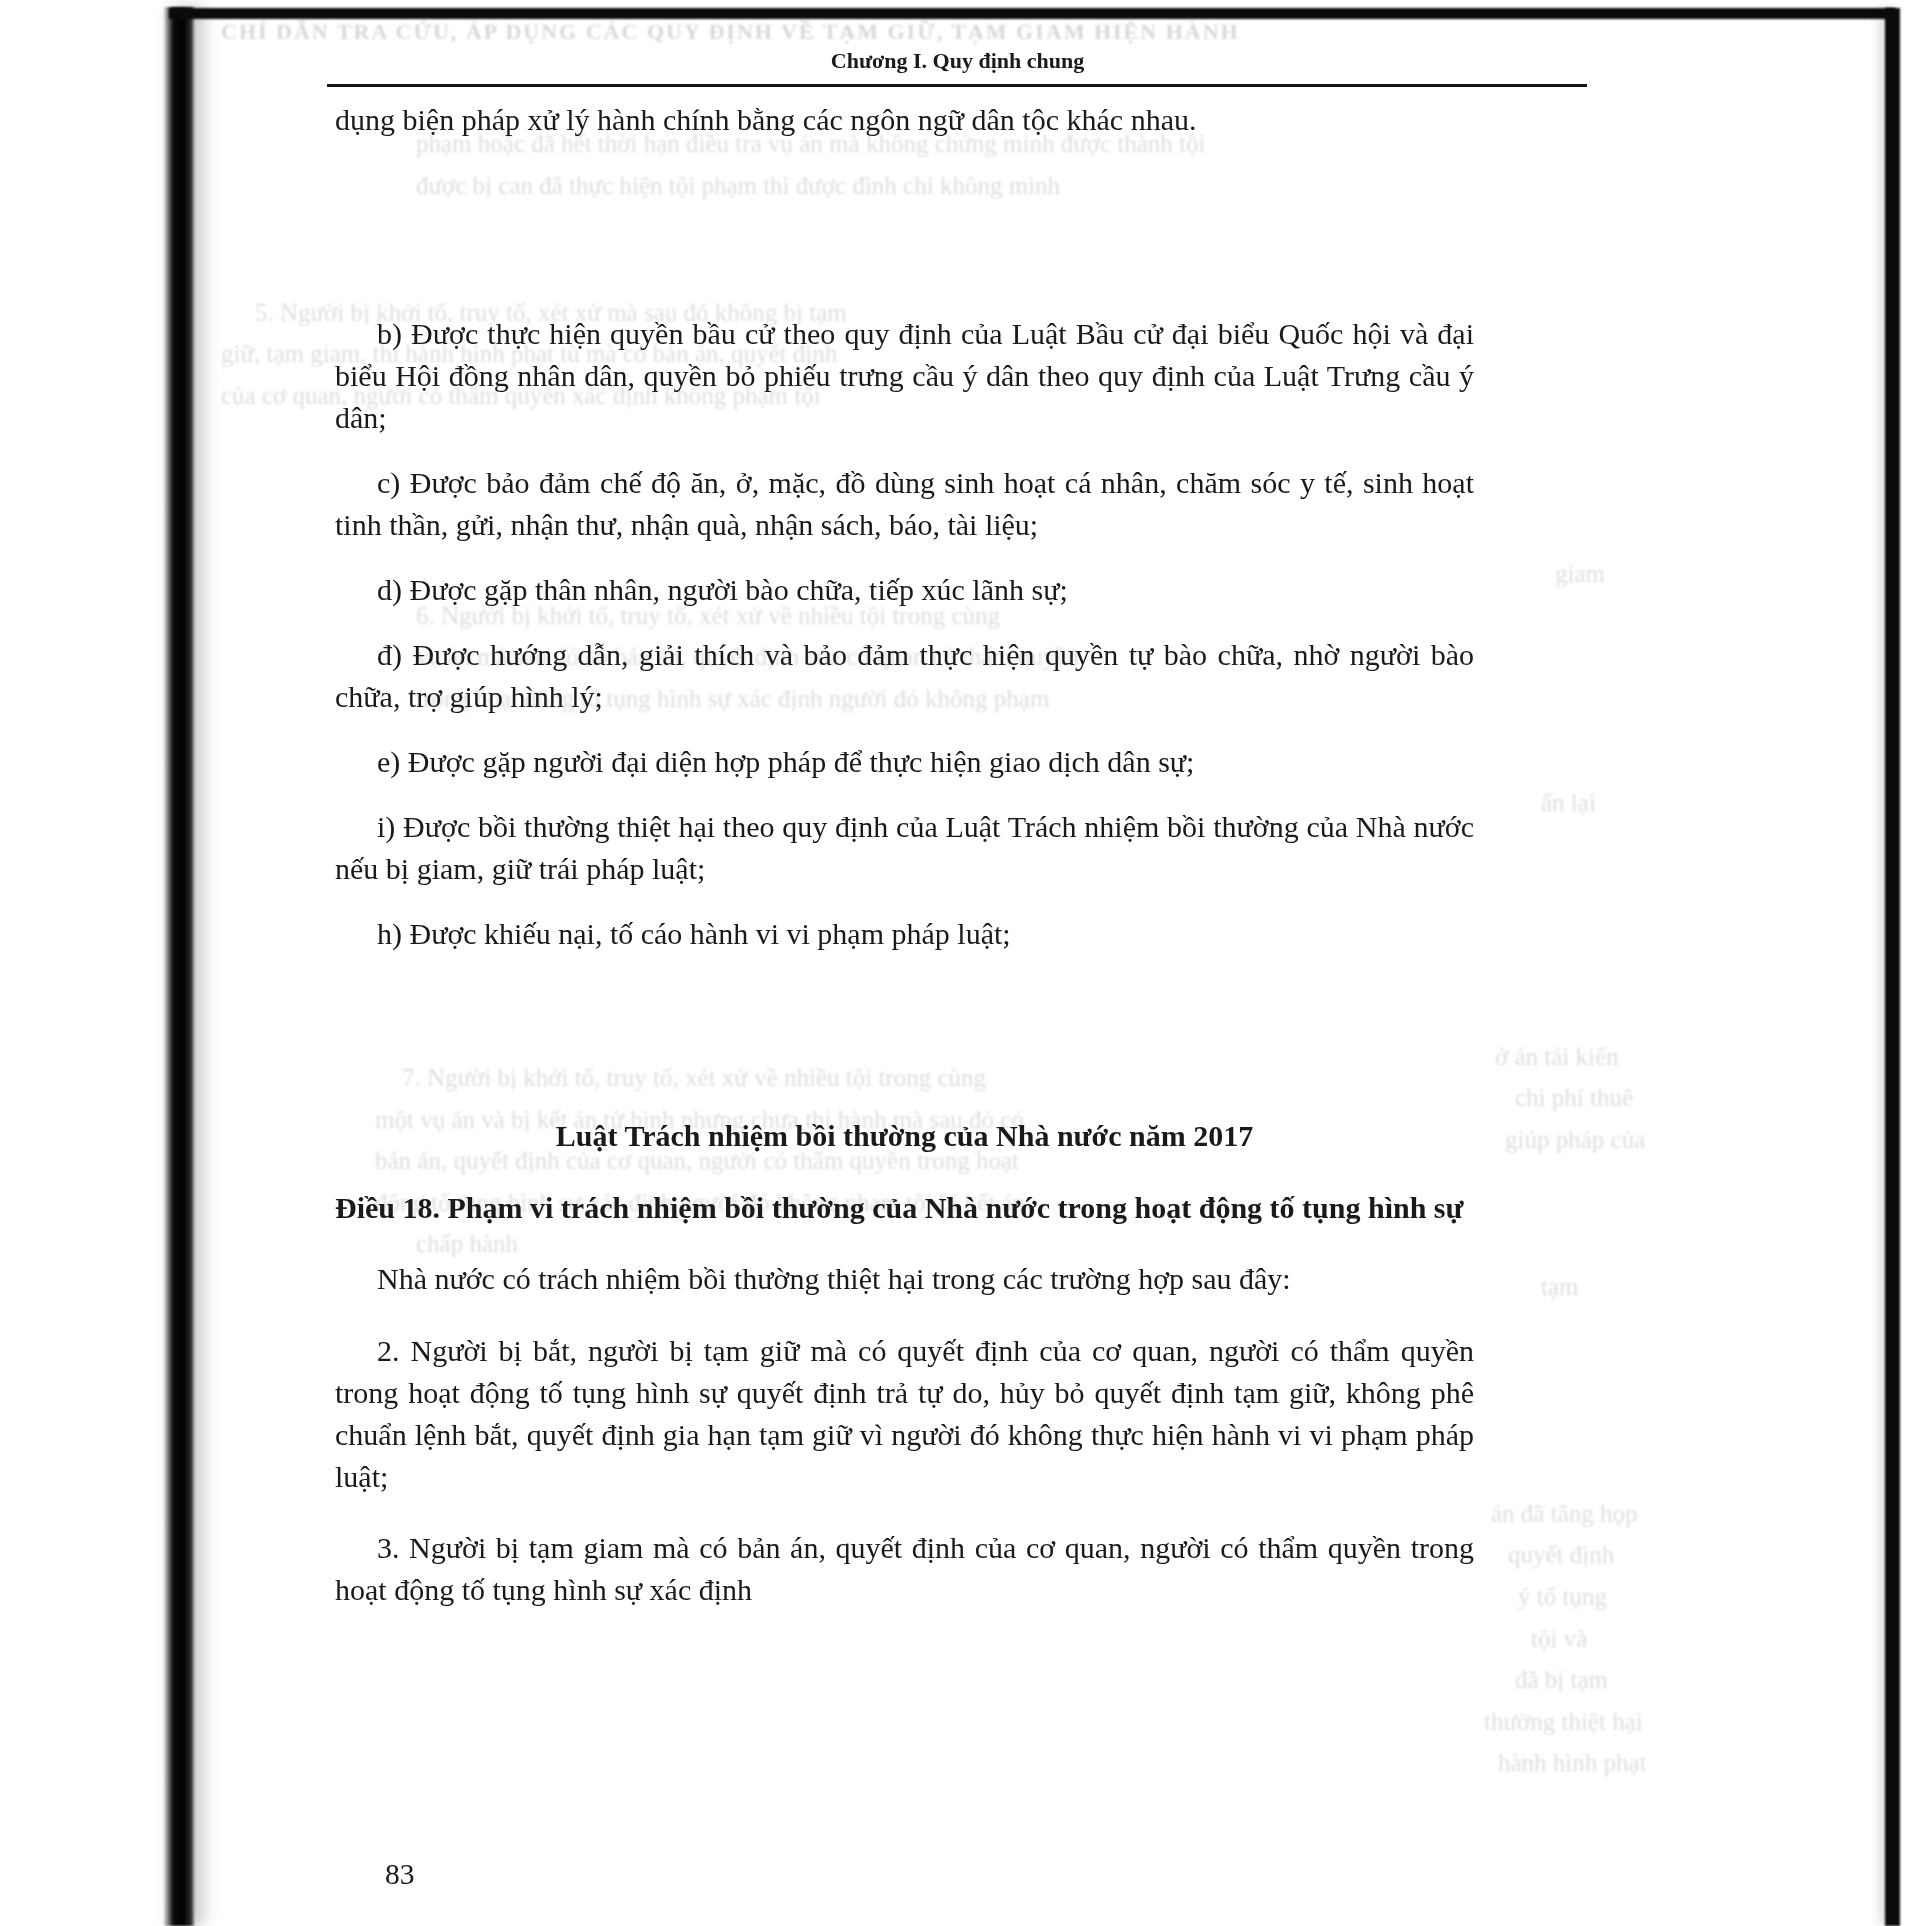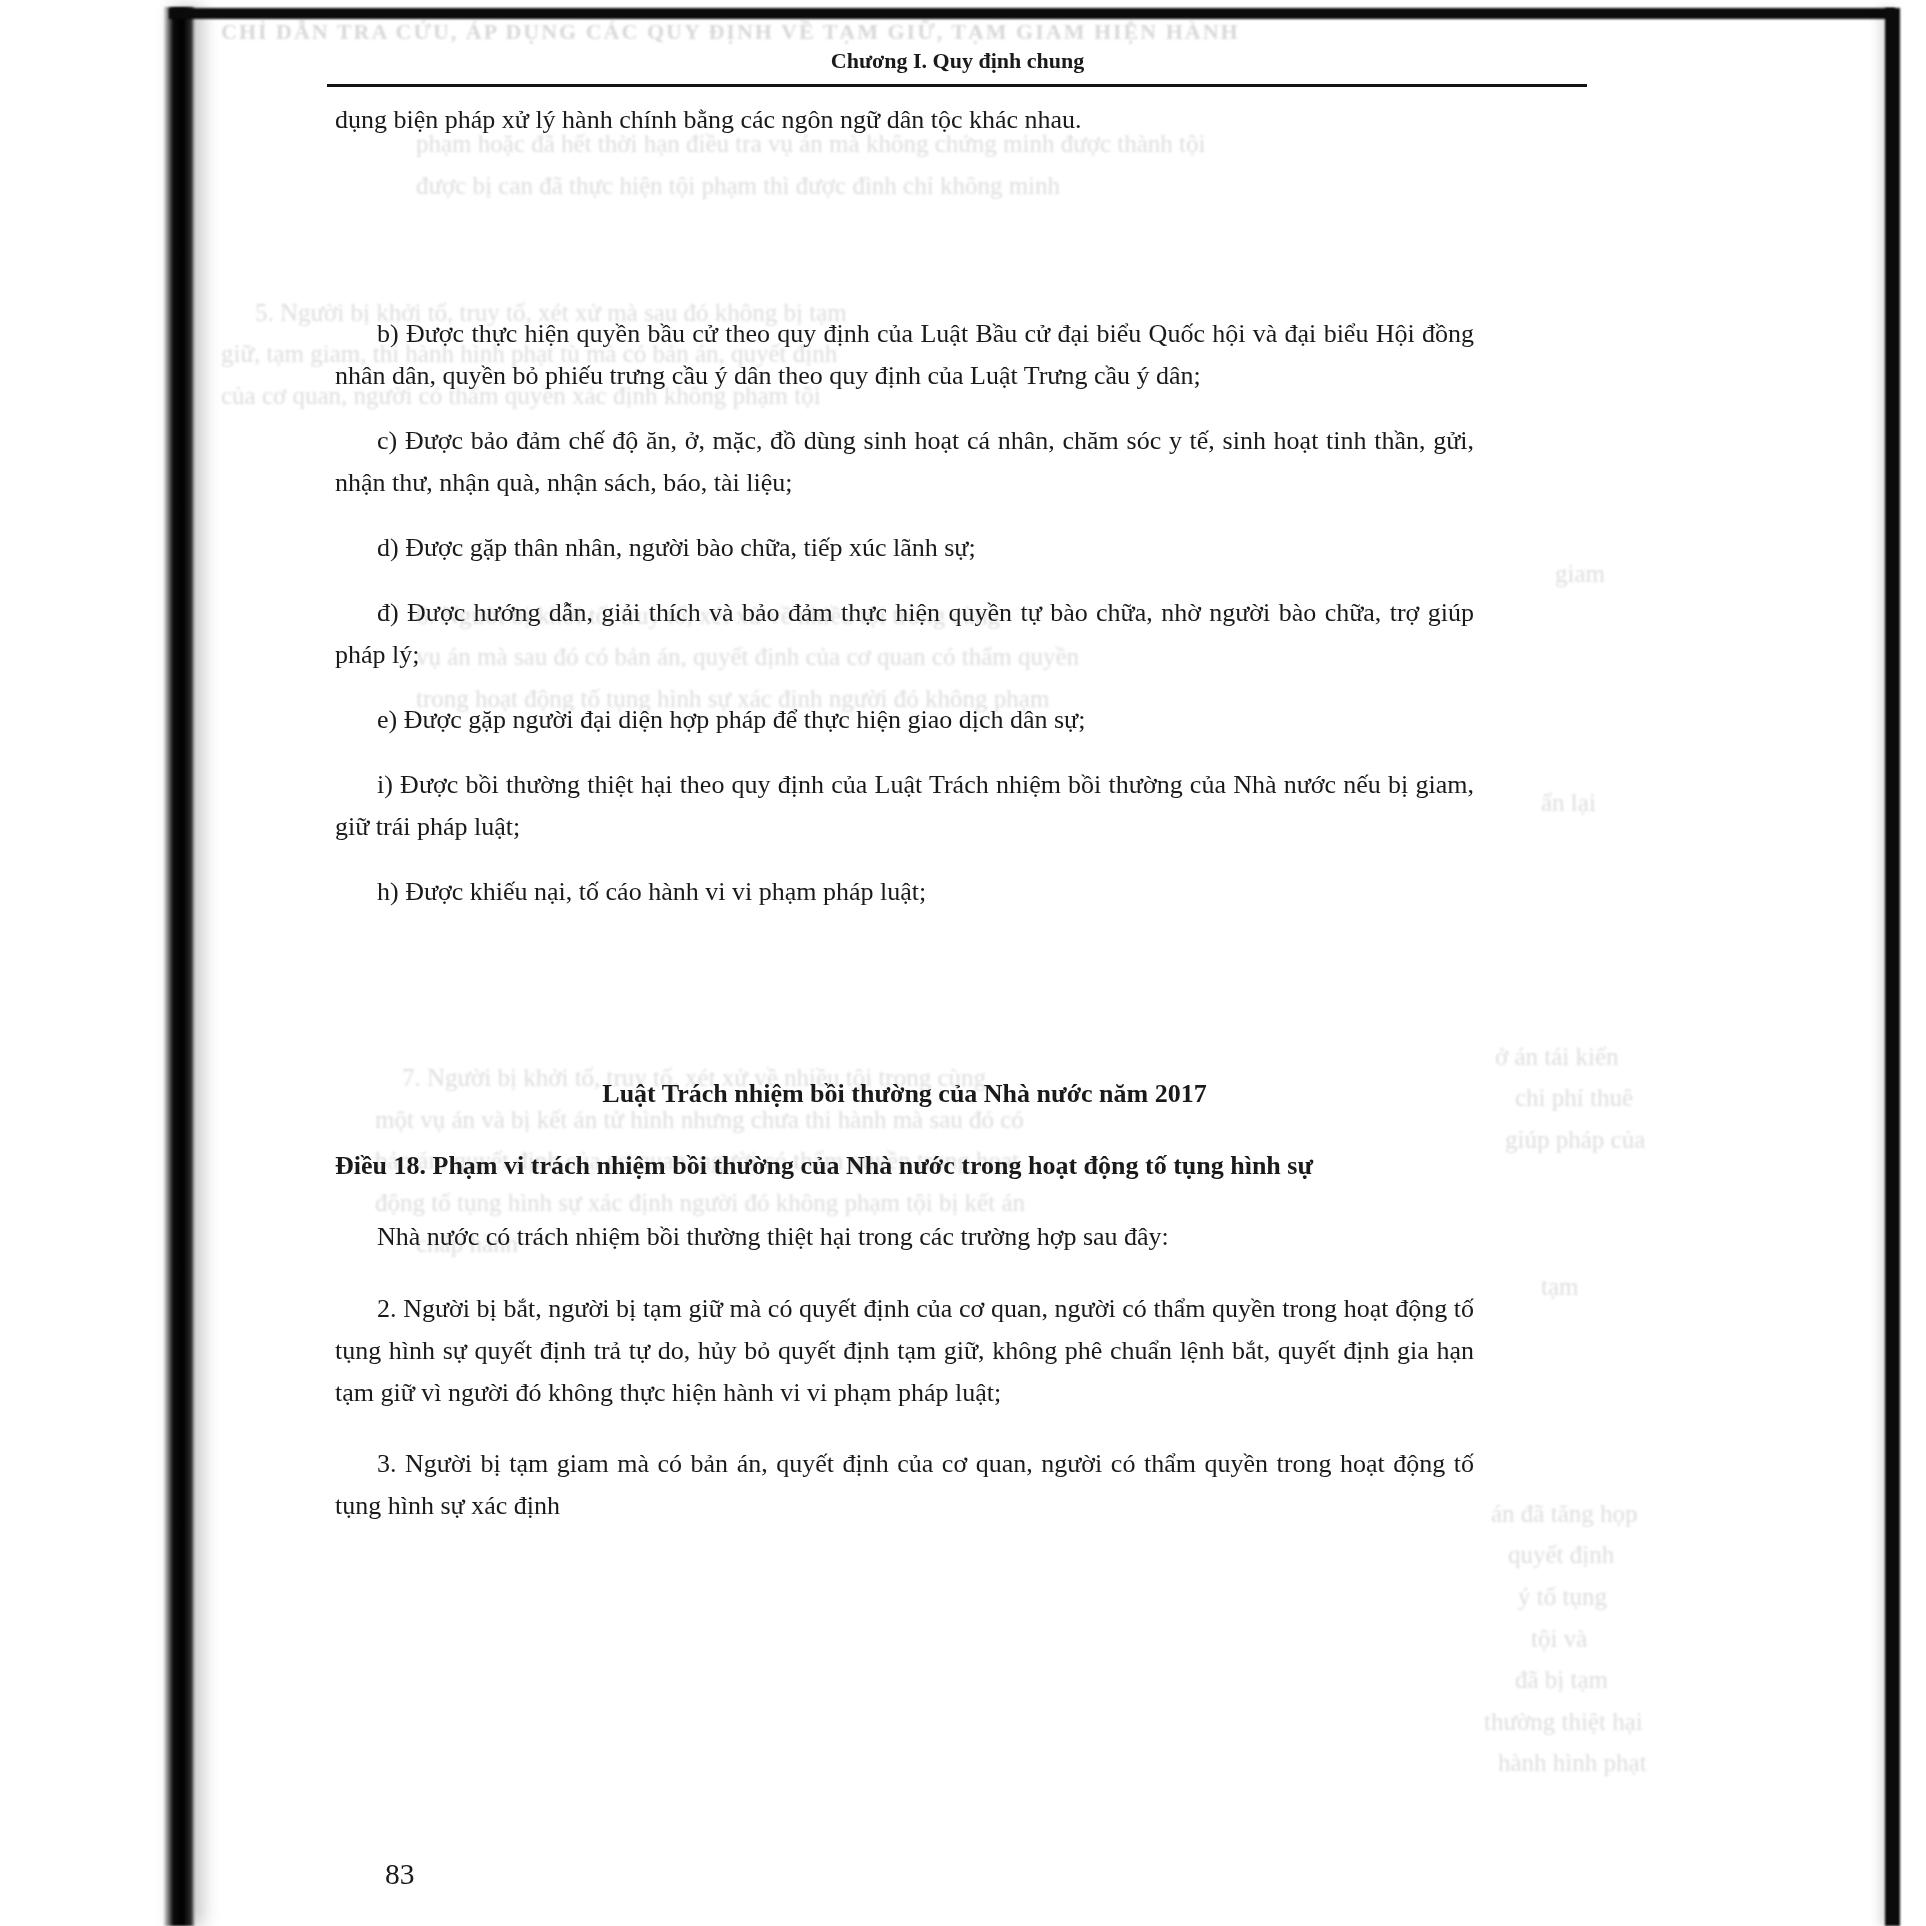--- a/index.html
+++ b/index.html
@@ -23,21 +23,21 @@
   }
   
   .running-header{
     position:absolute;top:44px;left:328px;width:1259px;
     text-align:center;font-weight:bold;font-size:22px;line-height:34px;
   }
   .header-rule{position:absolute;top:84px;left:327px;width:1260px;height:2.7px;background:#141414;}
   
   .content{
     position:absolute;left:335px;top:99px;width:1139px;
-    font-size:26px;line-height:42px;text-align:justify;
+    font-size:30px;line-height:42px;text-align:justify;
   }
   .content p{margin:23px 0 0 0;text-indent:42px;}
   .p-cont{text-indent:0 !important;margin-top:0 !important;}
   .quote{margin-left:192px;}
   .mt-xl{margin-top:172px !important;}
   .mt-heading{margin-top:160px !important;}
   .mt-md{margin-top:29.5px !important;}
   .center{text-align:center;text-indent:0 !important;}
   .bold{font-weight:bold;}
   .noindent{text-indent:0 !important;}
@@ -91,21 +91,21 @@
 
   <div class="running-header">Chương I. Quy định chung</div>
   <div class="header-rule"></div>
 
   <div class="content">
     <p class="quote p-cont">dụng biện pháp xử lý hành chính bằng các ngôn ngữ dân tộc khác nhau.</p>
 
     <p class="item mt-xl">b) Được thực hiện quyền bầu cử theo quy định của Luật Bầu cử đại biểu Quốc hội và đại biểu Hội đồng nhân dân, quyền bỏ phiếu trưng cầu ý dân theo quy định của Luật Trưng cầu ý dân;</p>
     <p class="item">c) Được bảo đảm chế độ ăn, ở, mặc, đồ dùng sinh hoạt cá nhân, chăm sóc y tế, sinh hoạt tinh thần, gửi, nhận thư, nhận quà, nhận sách, báo, tài liệu;</p>
     <p class="item">d) Được gặp thân nhân, người bào chữa, tiếp xúc lãnh sự;</p>
-    <p class="item">đ) Được hướng dẫn, giải thích và bảo đảm thực hiện quyền tự bào chữa, nhờ người bào chữa, trợ giúp pháp lý;</p>
+    <p class="item">đ) Được hướng dẫn, giải thích và bảo đảm thực hiện quyền tự bào chữa, nhờ người bào chữa, trợ giúp hình lý;</p>
     <p class="item">e) Được gặp người đại diện hợp pháp để thực hiện giao dịch dân sự;</p>
     <p class="item">i) Được bồi thường thiệt hại theo quy định của Luật Trách nhiệm bồi thường của Nhà nước nếu bị giam, giữ trái pháp luật;</p>
     <p class="item">h) Được khiếu nại, tố cáo hành vi vi phạm pháp luật;</p>
 
     <p class="quote center bold mt-heading">Luật Trách nhiệm bồi thường của Nhà nước năm 2017</p>
     <p class="quote bold noindent mt-md">Điều 18. Phạm vi trách nhiệm bồi thường của Nhà nước trong hoạt động tố tụng hình sự</p>
 
     <p class="quote mt-md">Nhà nước có trách nhiệm bồi thường thiệt hại trong các trường hợp sau đây:</p>
     <p class="quote mt-md">2. Người bị bắt, người bị tạm giữ mà có quyết định của cơ quan, người có thẩm quyền trong hoạt động tố tụng hình sự quyết định trả tự do, hủy bỏ quyết định tạm giữ, không phê chuẩn lệnh bắt, quyết định gia hạn tạm giữ vì người đó không thực hiện hành vi vi phạm pháp luật;</p>
     <p class="quote mt-md">3. Người bị tạm giam mà có bản án, quyết định của cơ quan, người có thẩm quyền trong hoạt động tố tụng hình sự xác định</p>

